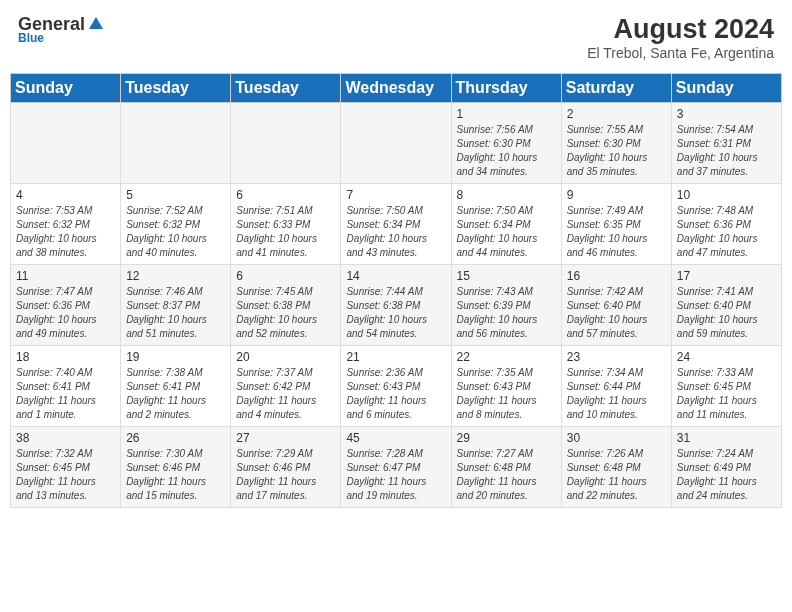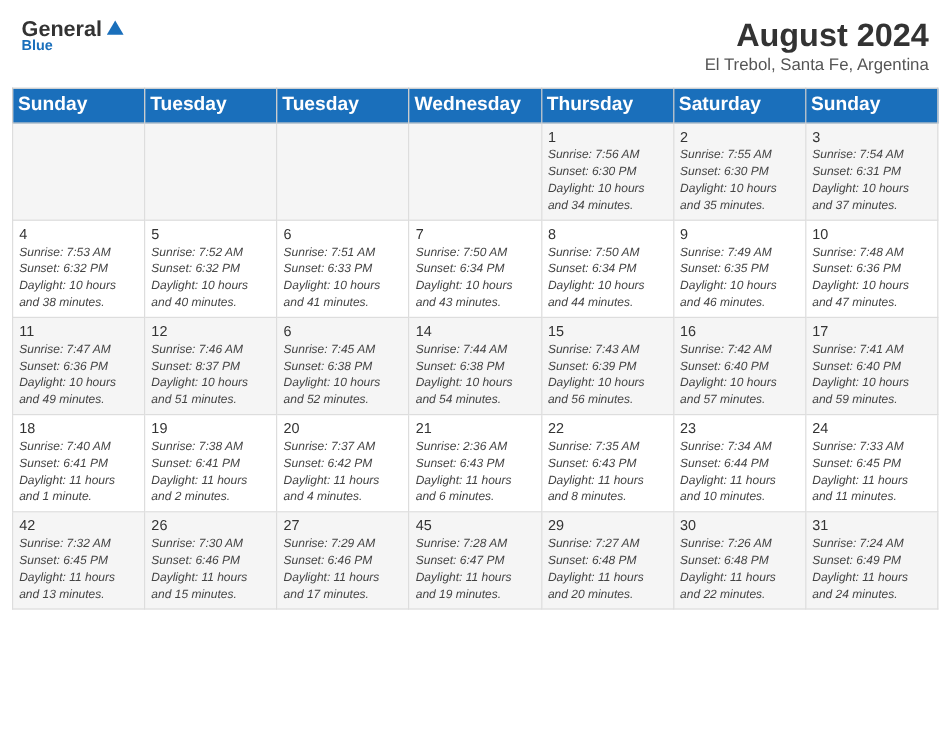--- a/index.html
+++ b/index.html
@@ -266,21 +266,21 @@
         </td>
         <td>
           <span class="day-number">24</span>
           <div class="cell-content">Sunrise: 7:33 AM
 Sunset: 6:45 PM
 Daylight: 11 hours and 11 minutes.</div>
         </td>
       </tr>
       <tr>
         <td>
-          <span class="day-number">42</span>
+          <span class="day-number">38</span>
           <div class="cell-content">Sunrise: 7:32 AM
 Sunset: 6:45 PM
 Daylight: 11 hours and 13 minutes.</div>
         </td>
         <td>
           <span class="day-number">26</span>
           <div class="cell-content">Sunrise: 7:30 AM
 Sunset: 6:46 PM
 Daylight: 11 hours and 15 minutes.</div>
         </td>

